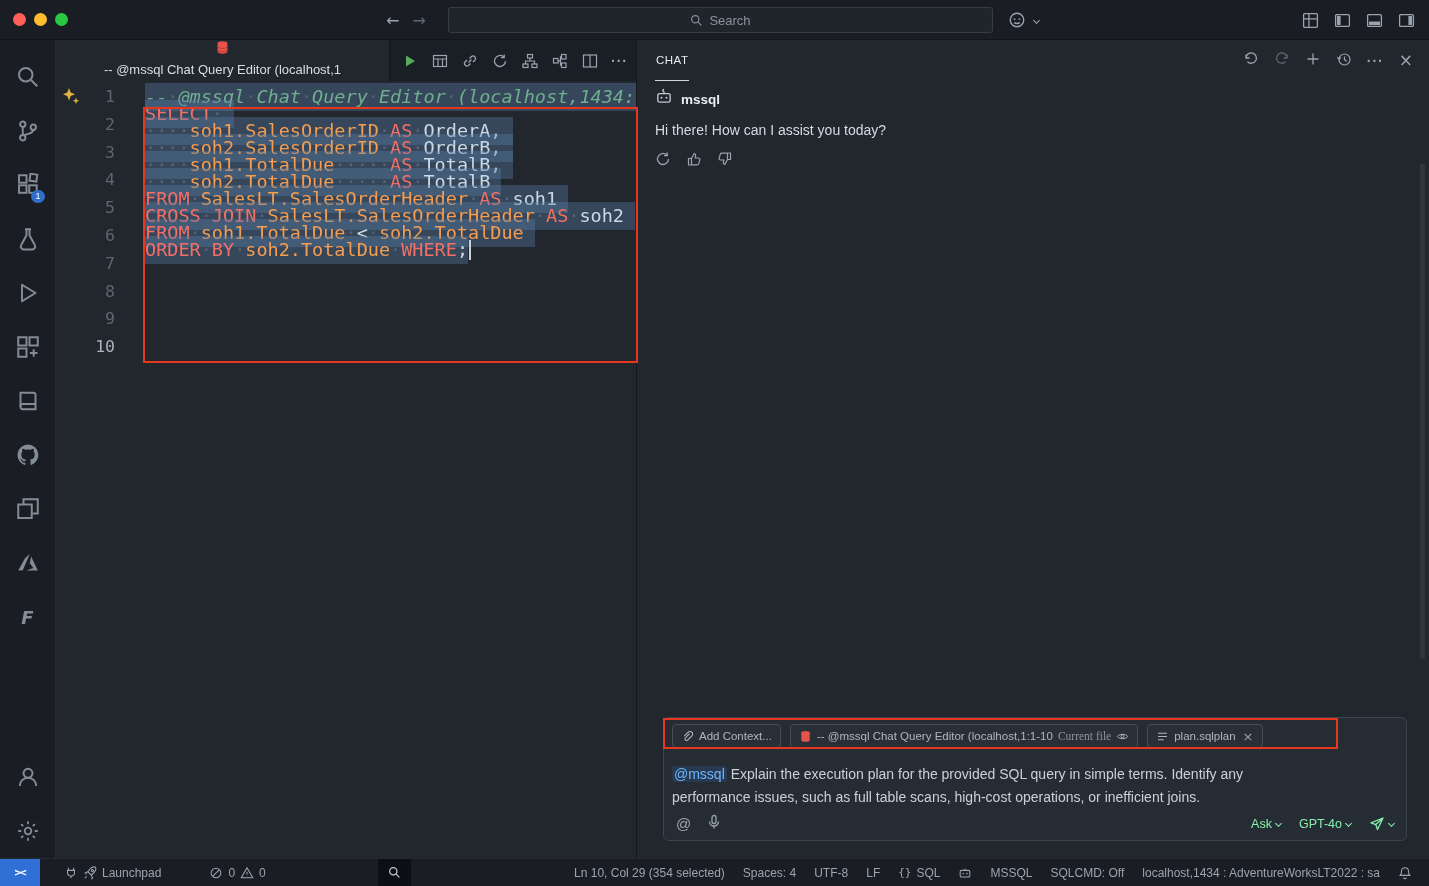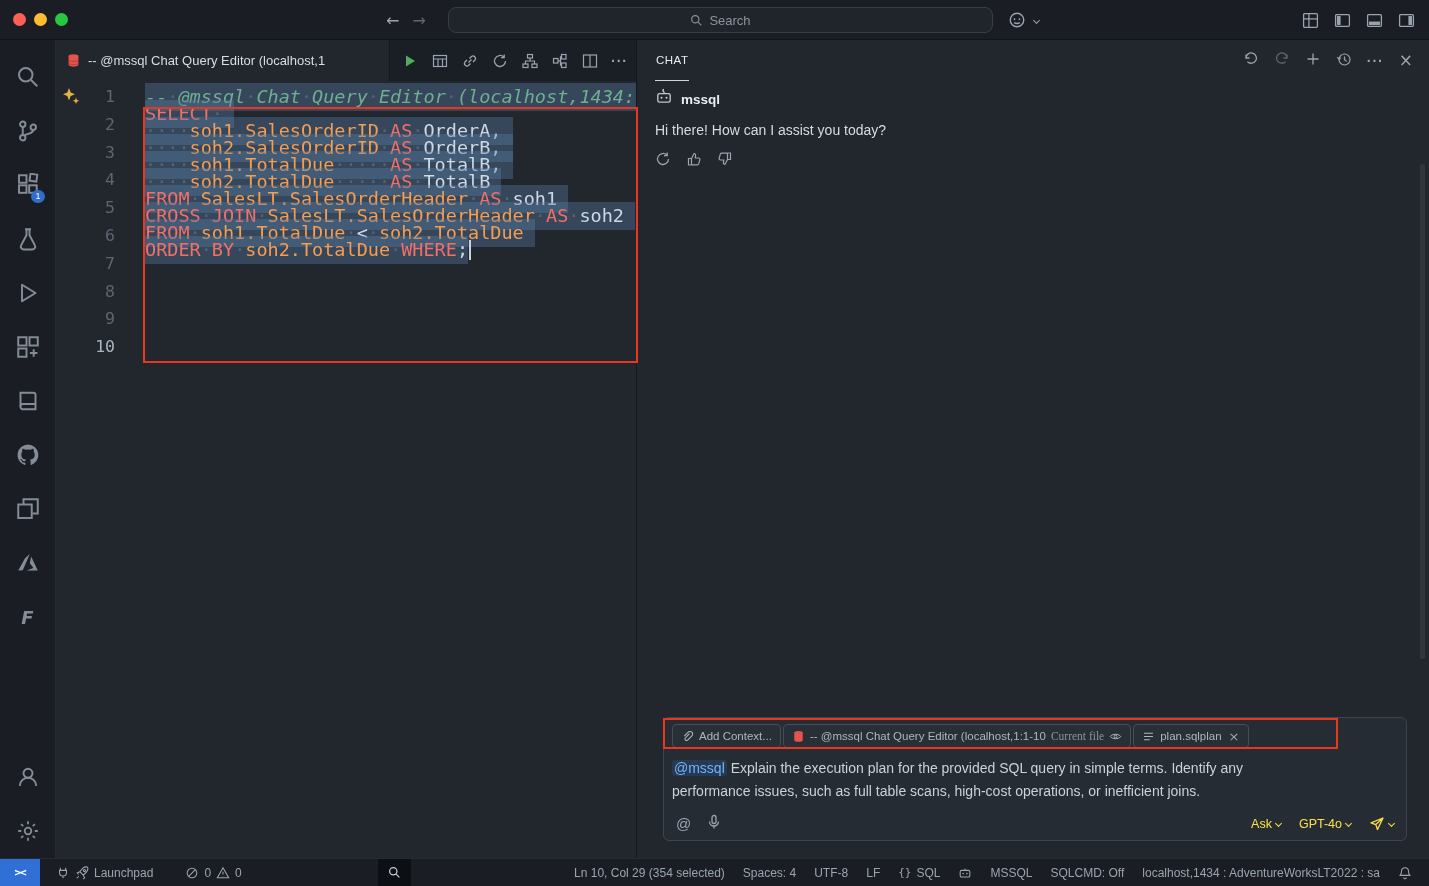--- a/index.html
+++ b/index.html
@@ -7,41 +7,41 @@
   body { font-family:"Liberation Sans", sans-serif; }
   .app { position:relative; width:1429px; height:886px; background:#22272e; overflow:hidden; color:#adbac7; }
 
   
   .titlebar { position:absolute; top:0; left:0; right:0; height:40px; background:#1a1e24; border-bottom:1px solid #121519; }
   .traffic { position:absolute; left:13px; top:13px; display:flex; gap:8px; }
   .light { width:13px; height:13px; border-radius:50%; }
   .light.red { background:#ff5f57; } .light.yellow { background:#febc2e; } .light.green { background:#28c840; }
   .nav-arrows { position:absolute; left:386px; top:0; height:40px; display:flex; align-items:center; gap:13px; font-family:"DejaVu Sans",sans-serif; font-size:16px; }
   .nav-back { color:#9aa4af; } .nav-fwd { color:#5d6771; }
-  .searchbox { position:absolute; left:448px; top:7px; width:545px; height:26px; background:#20252b; border:1px solid #373d45; border-radius:8px; display:flex; align-items:center; justify-content:center; gap:6px; color:#8b949e; font-size:13px; }
+  .searchbox { position:absolute; left:448px; top:7px; width:545px; height:26px; background:#20252b; border:1px solid #373d45; border-radius:3px; display:flex; align-items:center; justify-content:center; gap:6px; color:#8b949e; font-size:13px; }
   .tb-copilot { position:absolute; left:1008px; top:0; height:40px; display:flex; align-items:center; gap:4px; color:#9aa4af; }
   .tb-right { position:absolute; right:14px; top:0; height:40px; display:flex; align-items:center; gap:15px; color:#9aa4af; }
   .tb-ic { display:flex; align-items:center; justify-content:center; }
   .chev { display:inline-block; width:5px; height:5px; border-right:1.4px solid currentColor; border-bottom:1.4px solid currentColor; transform:rotate(45deg); margin-left:4px; vertical-align:2px; }
 
   
   .body { position:absolute; top:40px; bottom:28px; left:0; right:0; display:flex; }
 
   
   .activitybar { width:56px; background:#1a1e24; border-right:1px solid #262b33; display:flex; flex-direction:column; align-items:center; padding-top:10px; }
   .ab-icon { width:48px; height:54px; display:flex; align-items:center; justify-content:center; color:#848d97; position:relative; }
   .ab-icon svg { width:24px; height:24px; }
   .ab-badge { position:absolute; right:7px; bottom:9px; background:#316dca; color:#fff; font-size:9px; line-height:1; border-radius:8px; padding:2px 4px; }
   .ab-spacer { flex:1; }
   .ab-f { font:italic 700 18px "DejaVu Sans",sans-serif; color:#848d97; }
 
   
   .editor-pane { width:581px; background:#22272e; display:flex; flex-direction:column; border-right:1px solid #14181d; }
   .tabbar { height:41px; background:#1a1f26; display:flex; align-items:stretch; flex-shrink:0; }
-  .tab { width:334px; display:flex; align-items:center; gap:7px; padding:0 10px; background:#22272e; color:#d7dde3; font-size:13px; border-right:1px solid #14181d; white-space:nowrap; overflow:hidden; }
+  .tab { width:334px; display:flex; align-items:center; gap:7px; padding:0 10px; background:#22272e; color:#d7dde3; font-size:13px; border-right:1px solid #14181d; white-space:nowrap; overflow:hidden;flex-direction:column; }
   .tab svg { flex-shrink:0; }
   .ed-toolbar { display:flex; align-items:center; gap:7px; padding-left:8px; color:#9aa4af; }
   .ed-btn { width:23px; height:23px; display:flex; align-items:center; justify-content:center; }
   .ed-btn svg { width:16px; height:16px; }
   .ellipsis { font-weight:700; letter-spacing:1px; color:#9aa4af; font-size:14px; }
 
   .editor { flex:1; display:flex; overflow:hidden; position:relative; }
   .gutter { width:59px; flex-shrink:0; text-align:right; font:16.5px/27.8px "DejaVu Sans Mono", monospace; color:#5b6672; padding-top:2px; }
   .ln-num { height:27.8px; }
   .ln-num.active { color:#a9b4bf; }
@@ -68,40 +68,40 @@
 
   .chat-body { flex:1; position:relative; padding:0 18px; }
   .msg-head { display:flex; align-items:center; gap:8px; margin-top:7px; color:#c9d1d9; }
   .msg-head svg { width:18px; height:18px; }
   .msg-sender { font-weight:700; font-size:13.5px; color:#e6edf3; }
   .msg-text { margin-top:12px; font-size:14px; color:#d4dbe3; }
   .msg-actions { display:flex; gap:15px; margin-top:13px; color:#9aa4af; }
   .msg-actions svg { width:16px; height:16px; }
 
   .input-box { position:absolute; left:26px; right:22px; bottom:17px; height:124px; background:#262c34; border:1px solid #3d444d; border-radius:6px; padding:6px 8px; }
-  .chips { display:flex; align-items:center; gap:2px; }
+  .chips { display:flex; align-items:center; gap:9px; }
   .chip { display:flex; align-items:center; gap:5px; height:24px; padding:0 8px; border:1px solid #454d57; border-radius:4px; font-size:11.5px; color:#adb6c0; background:rgba(205,217,229,0.02); white-space:nowrap; }
   .chip svg { width:13px; height:13px; flex-shrink:0; }
   .chip .dim { color:#8b949e;font-family:Liberation Serif, serif; }
   .chip .chip-x { font-size:13px; color:#9aa4af; margin-left:2px; font-family:"DejaVu Sans",sans-serif; }
-  .input-text { margin-top:9px; font-size:14px; line-height:23px; color:#c9d1d9; max-width:650px; }
+  .input-text { margin-top:15px; font-size:14px; line-height:23px; color:#c9d1d9; max-width:650px; }
   .mention { color:#6cb6ff; background:rgba(56,139,253,0.15); border-radius:3px; padding:0 2px; }
   .input-toolbar { position:absolute; left:12px; right:12px; bottom:7px; display:flex; align-items:center; color:#9aa4af; font-size:12.5px; }
   .it-left { display:flex; align-items:center; gap:15px; }
   .at-sign { font-size:15px; }
   .it-right { margin-left:auto; display:flex; align-items:center; gap:18px; }
-  .it-item { display:flex; align-items:center; color:#fde047;text-align:right; }
+  .it-item { display:flex; align-items:center; color:#86efac;text-align:right; }
   .input-toolbar svg { width:16px; height:16px; }
 
   .chat-scroll { position:absolute; right:4px; top:124px; width:5px; height:495px; background:#3d434b; border-radius:3px; opacity:0.55; }
 
   
   .statusbar { position:absolute; left:0; right:0; bottom:0; height:28px; background:#1a1e24; border-top:1px solid #262b33; display:flex; align-items:center; font-size:12px; color:#9aa4af; }
   .sb-remote { width:40px; height:100%; background:#2f6fd6; color:#fff; display:flex; align-items:center; justify-content:center; font:700 11px "DejaVu Sans Mono",monospace; letter-spacing:-1px; }
-  .sb-item { display:flex; align-items:center; gap:5px; padding:0 16px; height:100%; }
+  .sb-item { display:flex; align-items:center; gap:5px; padding:0 24px; height:100%; }
   .sb-item svg { width:14px; height:14px; }
   .sb-zoom { position:absolute; left:378px; top:0; width:33px; height:100%; background:#0c0f13; display:flex; align-items:center; justify-content:center; color:#c6cedb; }
   .sb-right { margin-left:auto; display:flex; align-items:center; height:100%; padding-right:8px; }
   .sb-right .sb-item { padding:0 9px; }
   .braces { font:11px "DejaVu Sans Mono",monospace; }
 
   
   .annot { position:absolute; border:2px solid #e8371f; pointer-events:none; z-index:50; }
   .annot-editor { left:143px; top:107px; width:495px; height:256px; }
   .annot-chips { left:663px; top:718px; width:675px; height:31px; }

